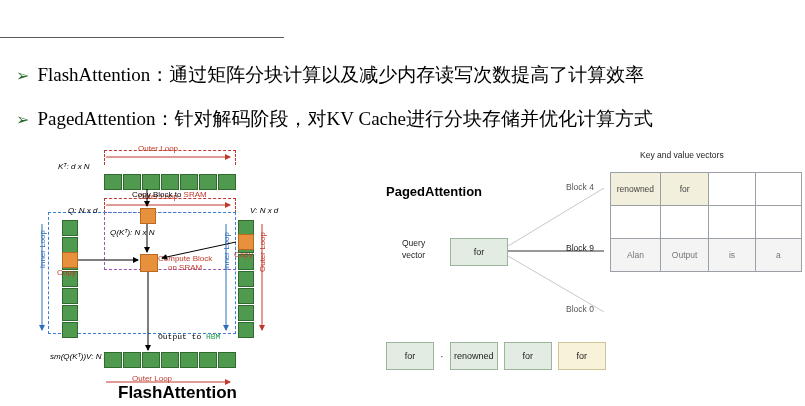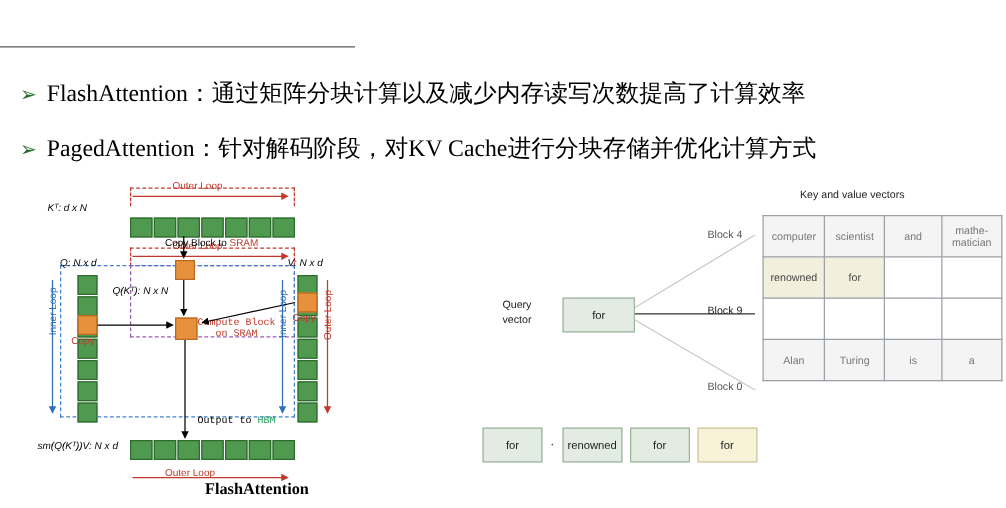--- a/index.html
+++ b/index.html
@@ -29,42 +29,42 @@
     font-family:"DejaVu Sans", sans-serif;
     font-size:16px;color:#2a6a2a;margin-right:8px;
   }
   #bullet0{top:62px;}
   #bullet1{top:106px;}
 
   
   .fa{position:absolute;left:12px;top:146px;width:350px;height:256px;}
   .fa-caption{
     position:absolute;left:118px;top:383px;
-    font-family:Liberation Serif, serif;
-    font-weight:bold;font-size:13px;color:#000;margin-left:46px;
+    font-family:Liberation Sans, sans-serif;
+    font-weight:bold;font-size:17px;color:#000;
   }
 
   .lbl{position:absolute;font-family:"Liberation Sans", sans-serif;font-size:8px;color:#000;white-space:nowrap;}
-  .lbl-i{font-style:italic;}
+  .lbl-i{font-style:italic;margin-left:20px;}
   .red{color:#c0392b;}
   .grn{color:#1f9d55;}
   .blu{color:#2f6fba;}
 
   
   .strip{position:absolute;display:flex;gap:1px;}
   .strip.h{flex-direction:row;}
   .strip.v{flex-direction:column;}
   .cellg{background:#4f9a4f;border:1px solid #2f6b2f;}
   .cello{background:#e8913c;border:1px solid #b96a20;}
   .dash-red{position:absolute;border:1px dashed #c0392b;}
   .dash-purple{position:absolute;border:1px dashed #9b59b6;}
   .dash-blue{position:absolute;border:1px dashed #3f7fd0;}
 
   .computeBlock{
-    position:absolute;font-family:Liberation Mono, monospace;
+    position:absolute;font-family:Liberation Sans, sans-serif;
     font-size:8px;color:#c0392b;line-height:9px;text-align:center;
   }
 
   .vtext{
     position:absolute;font-family:"Liberation Sans", sans-serif;font-size:8px;
     writing-mode:vertical-rl;transform:rotate(180deg);white-space:nowrap;
   }
 
   
   .pa{position:absolute;left:372px;top:146px;width:430px;height:256px;}
@@ -224,62 +224,56 @@
       <line x1="214" y1="78" x2="214" y2="184" stroke="#2f6fba" stroke-width="1" marker-end="url(#ahb)"></line>
       <line x1="250" y1="78" x2="250" y2="184" stroke="#c0392b" stroke-width="1" marker-end="url(#ahr)"></line>
       <line x1="94" y1="236" x2="218" y2="236" stroke="#c0392b" stroke-width="1" marker-end="url(#ahr)"></line>
     </svg>
   </div>
 
   <div class="fa-caption">FlashAttention</div>
 
   <div class="pa">
 
+    <div class="pa-title">PagedAttention</div>
     <div class="pa-lbl pa-lbl-dark" style="left:268px;top:4px;">Key and value vectors</div>
 
     <div class="pa-lbl pa-lbl-dark" style="left:30px;top:92px;">Query</div>
     <div class="pa-lbl pa-lbl-dark" style="left:30px;top:104px;">vector</div>
     <div class="qbox">
       <span>for</span>
     </div>
 
     <div class="pa-lbl" style="left:194px;top:36px;">Block 4</div>
     <div class="pa-lbl pa-lbl-dark" style="left:194px;top:97px;">Block 9</div>
     <div class="pa-lbl" style="left:194px;top:158px;">Block 0</div>
 
     <svg width="430" height="256">
       <line x1="136" y1="100" x2="232" y2="42" stroke="#c8c8c8" stroke-width="1"></line>
       <line x1="136" y1="105" x2="232" y2="105" stroke="#333" stroke-width="1"></line>
       <line x1="136" y1="110" x2="232" y2="166" stroke="#c8c8c8" stroke-width="1"></line>
     </svg>
 
     <table class="kvtable">
       <tbody>
-          <tr>
-        <td class="grey">computer</td>
-        <td class="grey">scientist</td>
-        <td class="grey">and</td>
-        <td class="grey">mathe-
-matician</td>
-      </tr>
       <tr>
         <td class="filled">renowned</td>
         <td class="filled">for</td>
         <td class="empty"></td>
         <td class="empty"></td>
       </tr>
       <tr>
         <td class="empty"></td>
         <td class="empty"></td>
         <td class="empty"></td>
         <td class="empty"></td>
       </tr>
       <tr>
         <td class="grey">Alan</td>
-        <td class="grey">Turing</td>
+        <td class="grey">Output</td>
         <td class="grey">is</td>
         <td class="grey">a</td>
       </tr>
     </tbody>
       </table>
 
     <div class="attn-row">
       <div class="attn-cell">for</div>
       <div class="attn-dot">·</div>
       <div class="attn-cell">renowned</div>

